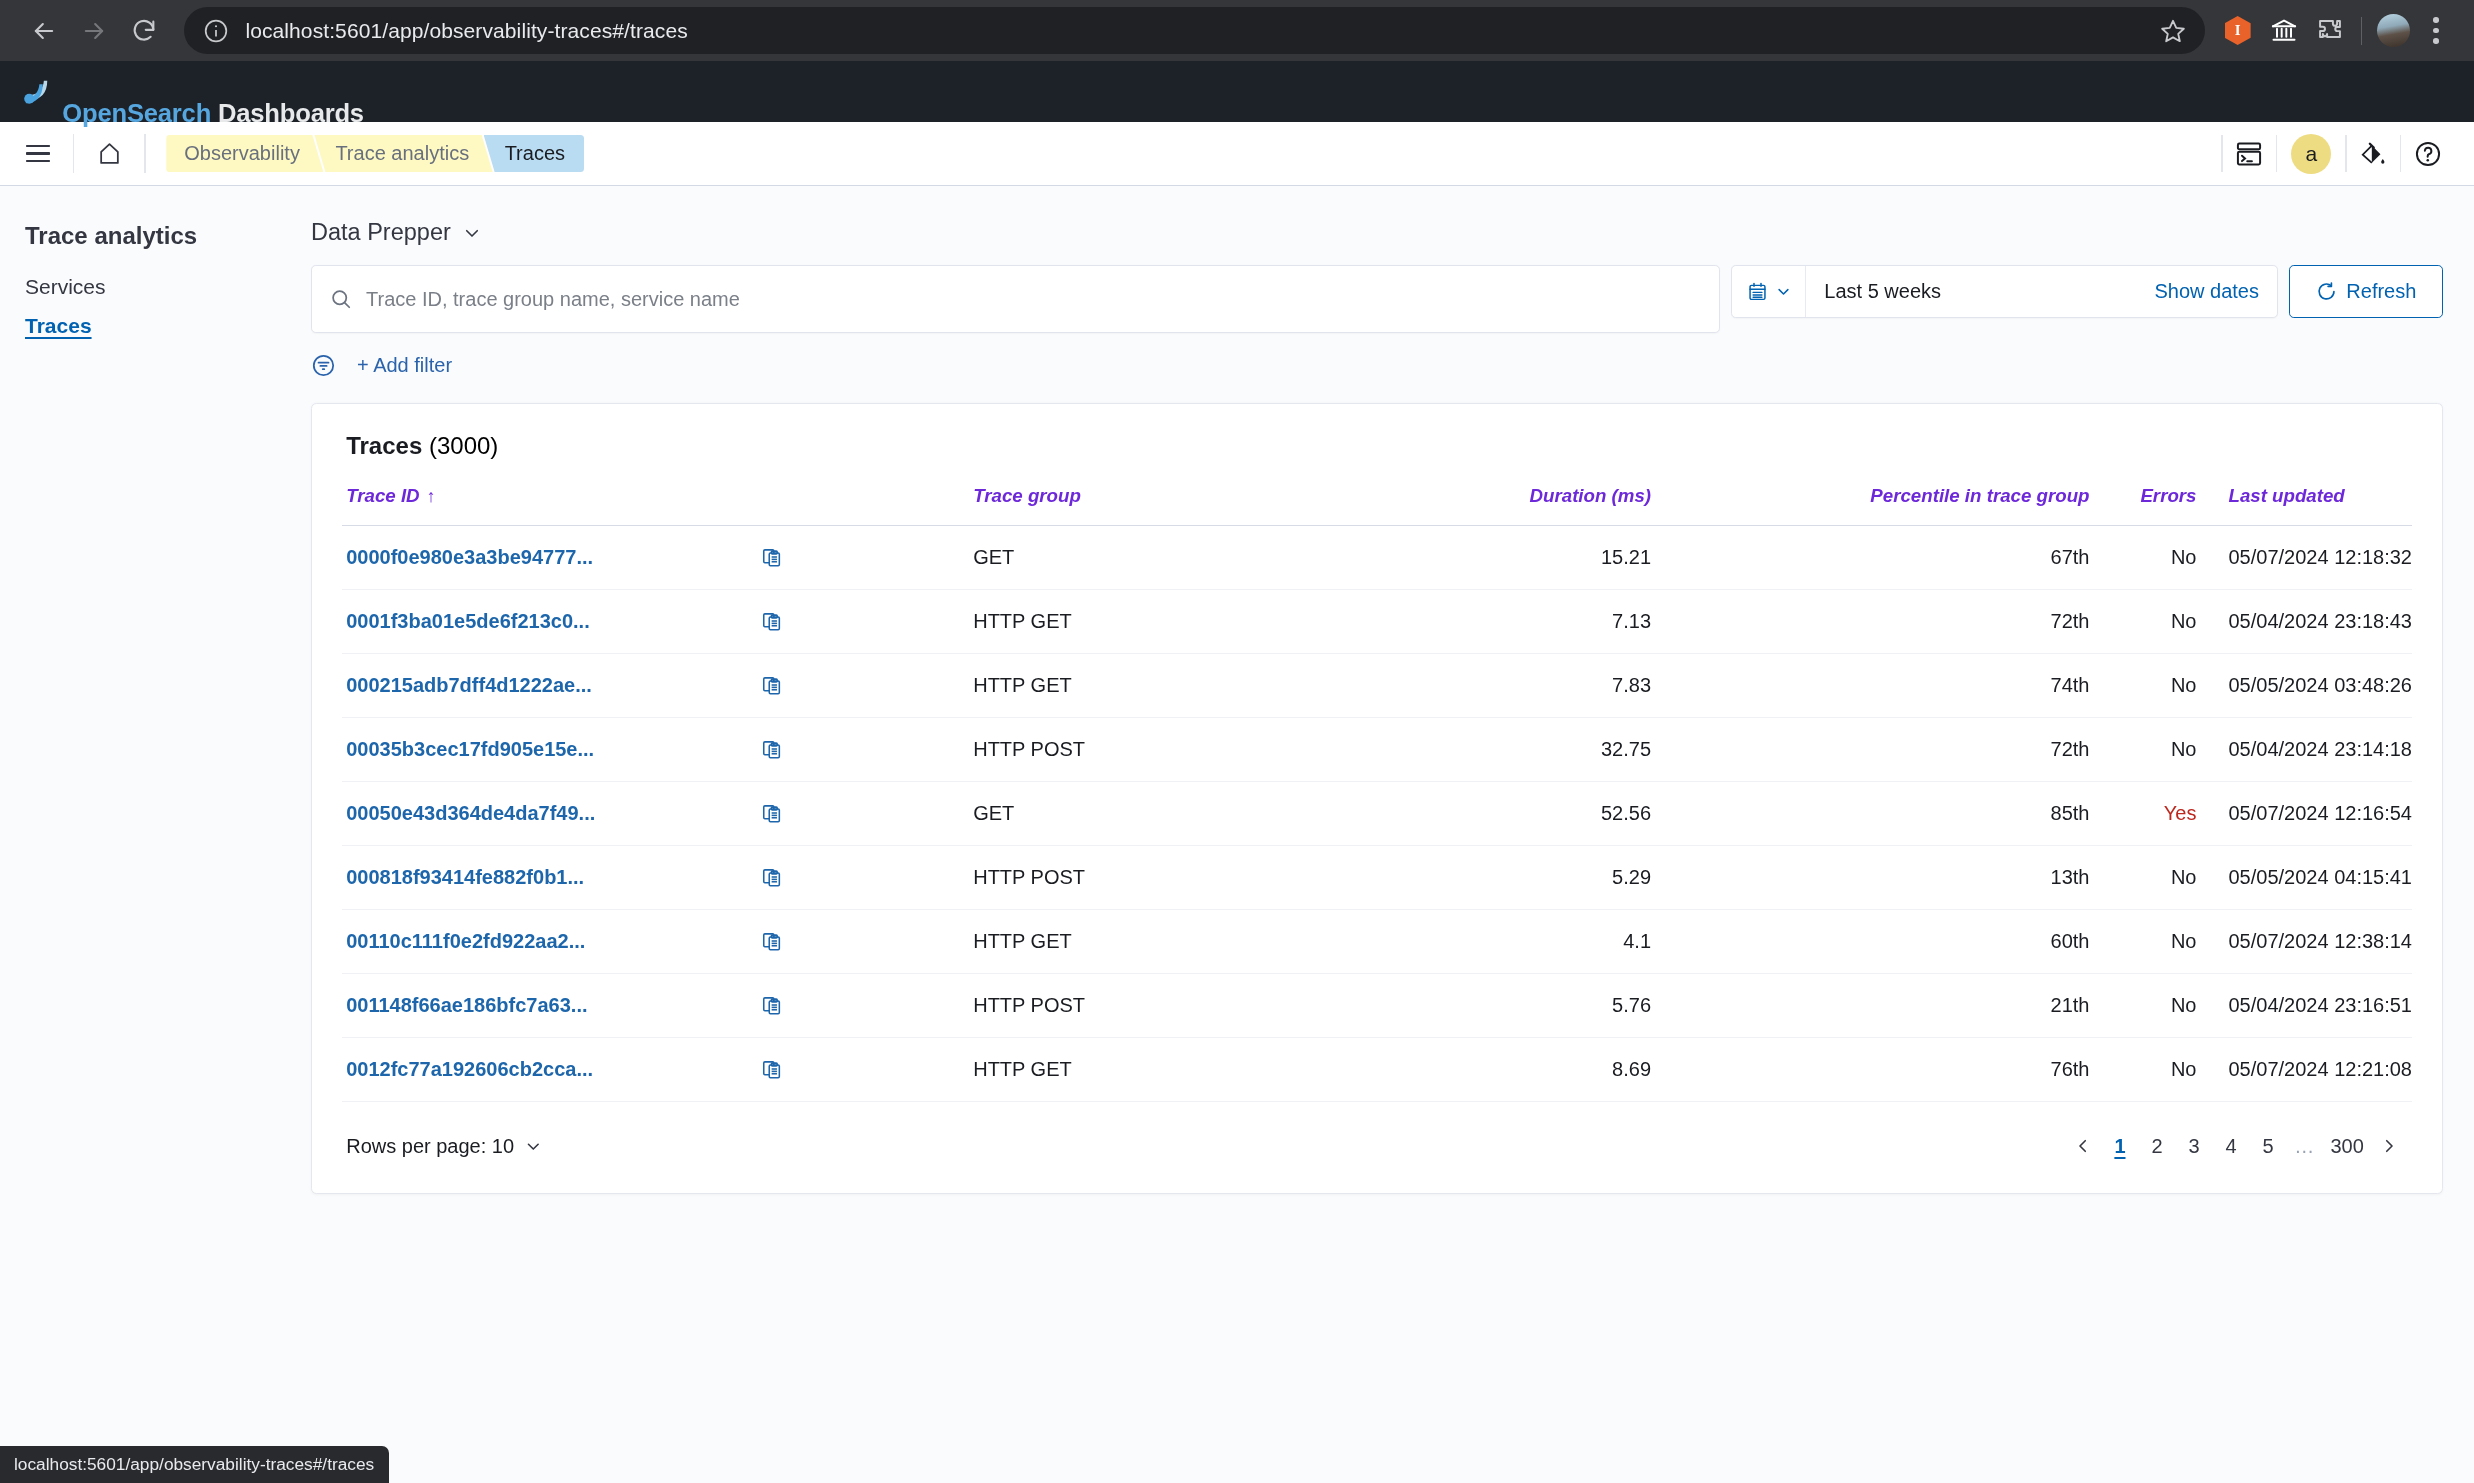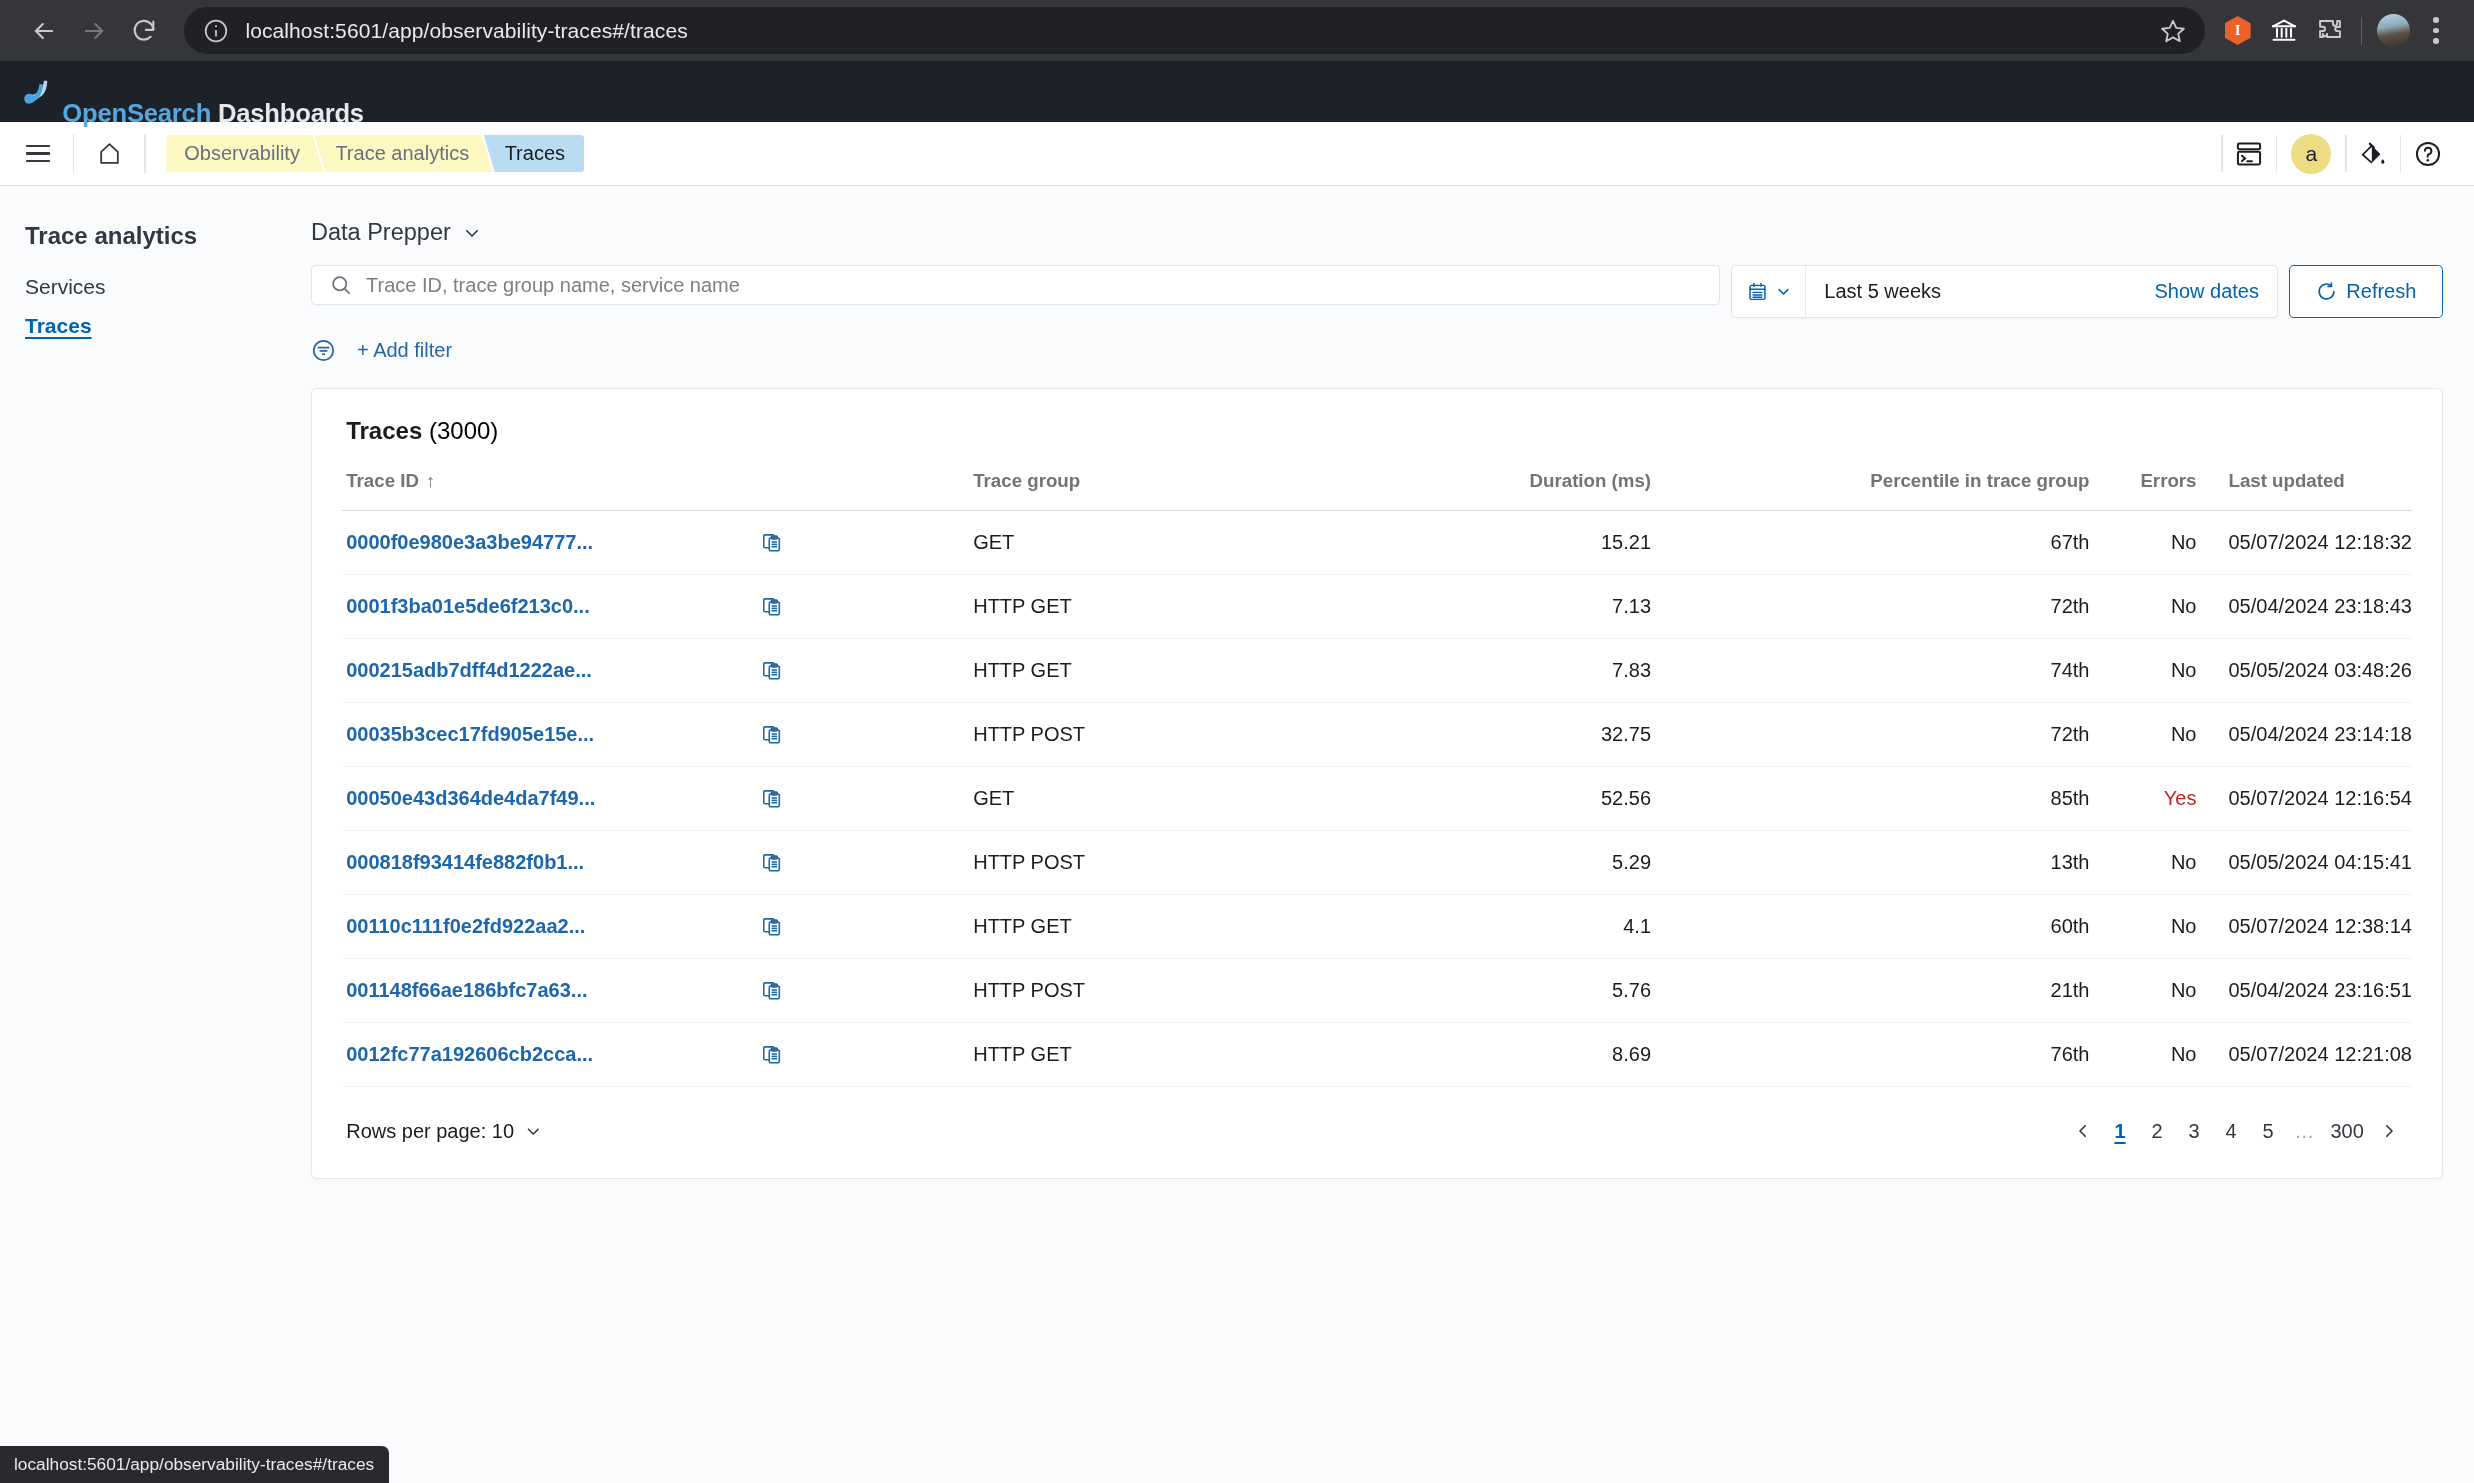--- a/index.html
+++ b/index.html
@@ -194,21 +194,21 @@
 
   .content { flex: 1; padding: 33px 32px 0 7px; }
 
   .source-row { display: flex; align-items: center; gap: 12.5px; margin-bottom: 19.4px; }
   .source-label { font-size: 23.5px; color: #343741; }
   .source-row svg { width: 18px; height: 18px; }
 
   .search-row { display: flex; align-items: stretch; gap: 11px; }
   .search-box {
     flex: 1;
-    height: 40px;
+    height: 68px;
     background: #fff;
     border: 1.4px solid #e1e4ec;
     border-radius: 4.8px;
     display: flex; align-items: center;
     padding: 0 18px;
     gap: 14px;
     box-shadow: 0 0.7px 1.4px rgba(0,0,0,0.03);
   }
   .search-box svg { width: 22px; height: 22px; flex: none; }
   .search-ph { font-size: 20px; color: #7a7f88; }
@@ -261,25 +261,26 @@
     padding: 0 30px;
   }
   .panel-title {
     font-size: 24px; color: #1a1c21; font-weight: 700;
     padding: 28px 0 25px 4.2px;
   }
   .panel-title span.count { font-weight: 400; color: #000000; }
 
   table { width: 100%; border-collapse: collapse; }
   thead th {
-    font-size: 18.7px; font-weight: 700; color: #737373;
+    font-size: 18.7px; font-weight: 700; color: #6d28d9;
     text-align: left;
     padding: 0 0 18px 4.2px;
     border-bottom: 1.4px solid #d6dbe6;
     white-space: nowrap;
+    font-style: italic;
   }
   tbody td {
     font-size: 20px; color: #1a1c21;
     padding: 20px 0 20px 4.2px;
     border-bottom: 1.4px solid #eff1f5;
     white-space: nowrap;
   }
   tbody tr:last-child td { border-bottom: 1.4px solid #eff1f5; }
   .c-id    { width: 429px; }
   .c-copy  { width: 228px; }

